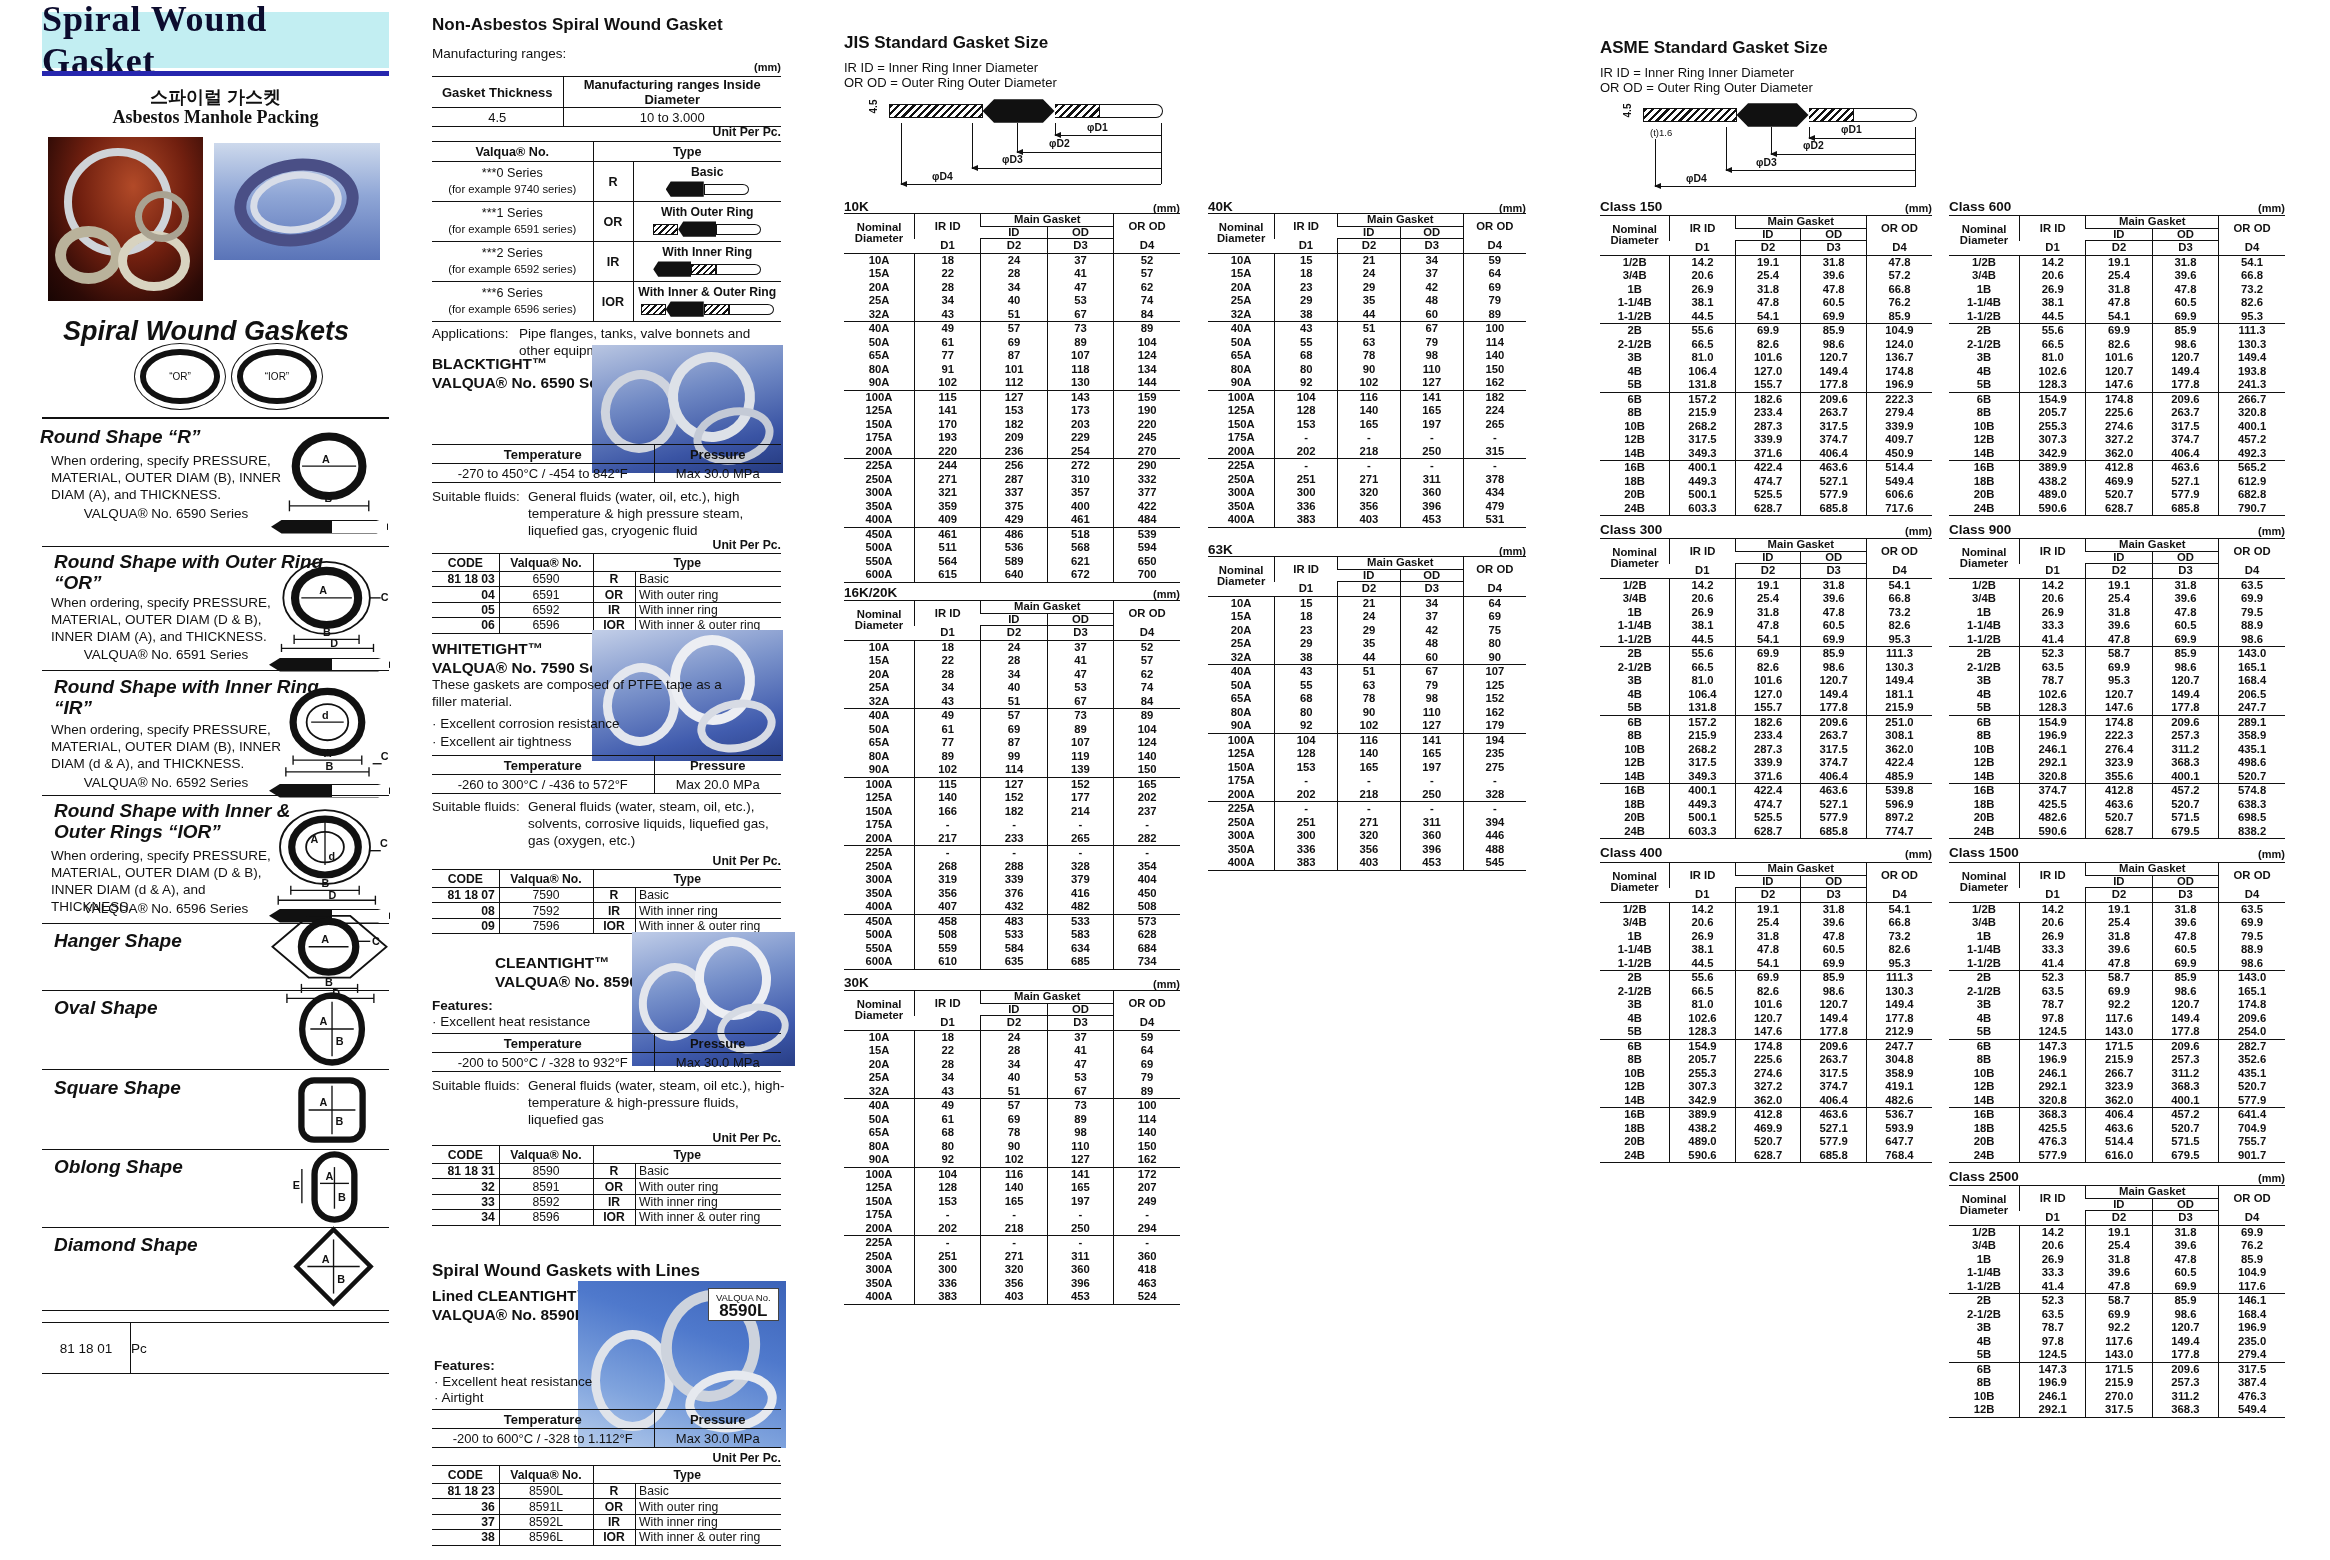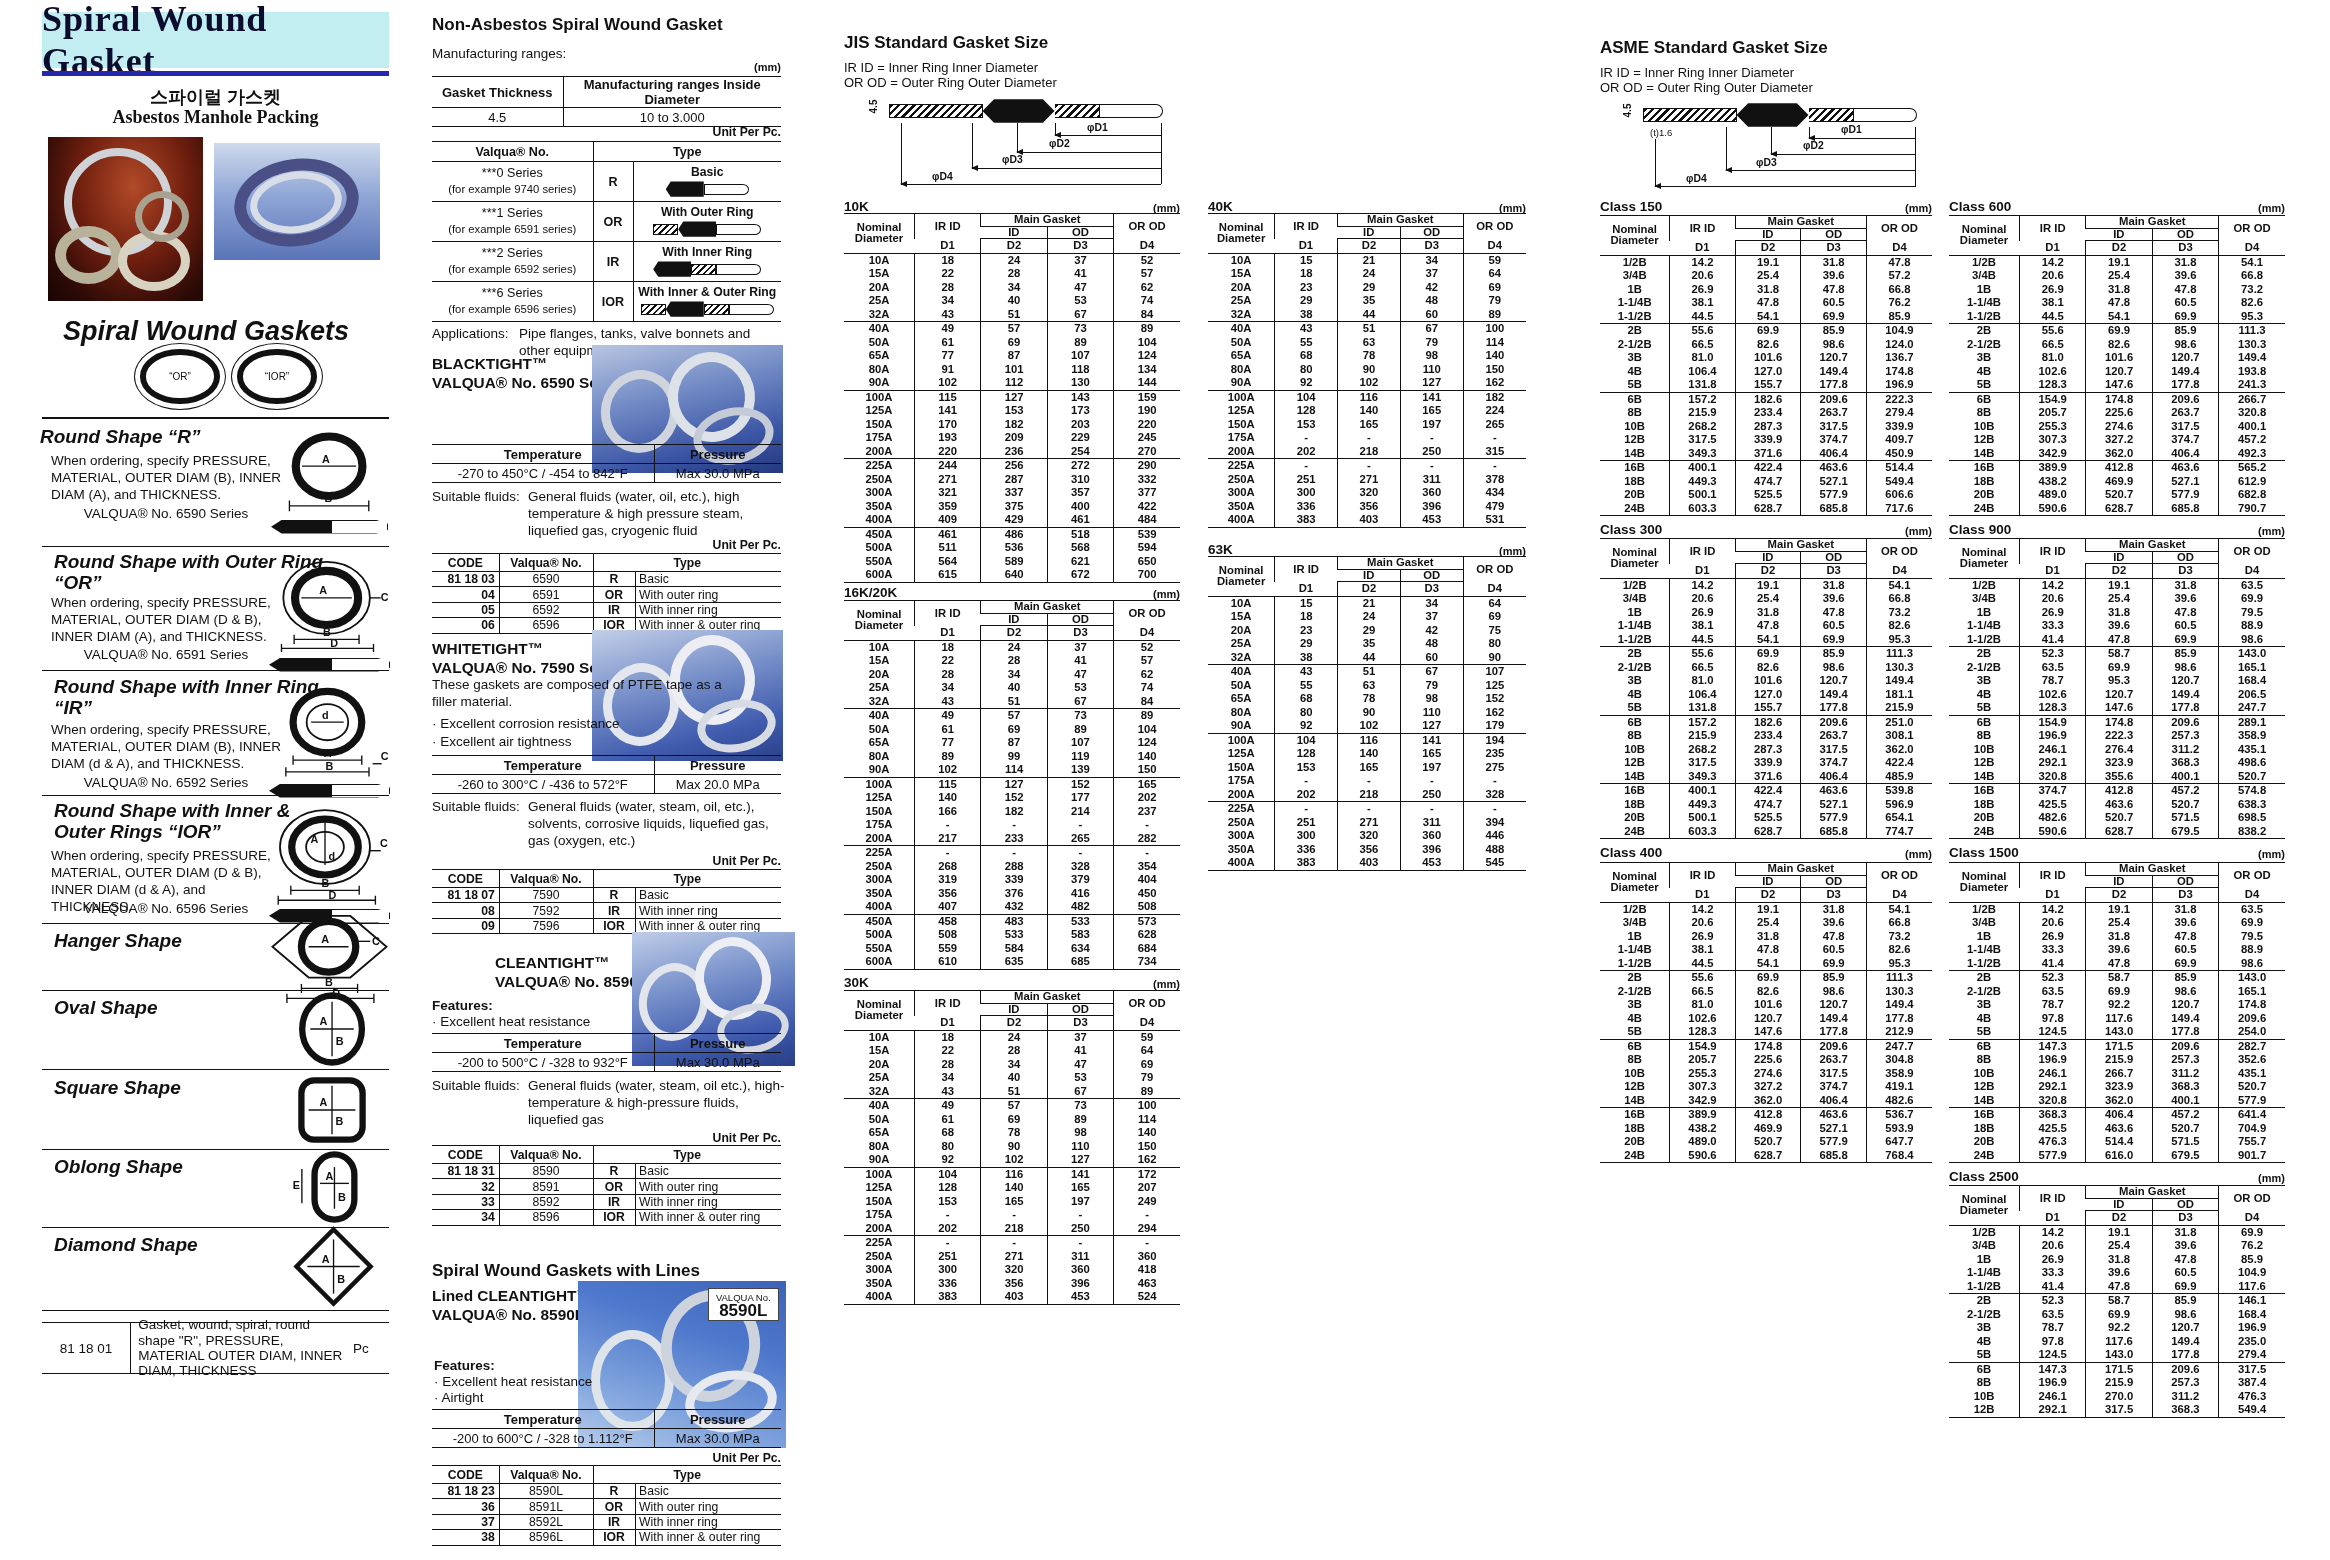--- a/index.html
+++ b/index.html
@@ -287,21 +287,20 @@
     <line x1="47" y1="16" x2="47" y2="76" stroke="#111" stroke-width="1.5"></line>
     <line x1="18" y1="46" x2="76" y2="46" stroke="#111" stroke-width="1.5"></line>
     <text class="dl" x="34" y="42">A</text>
     <text class="dl" x="51" y="64">B</text>
   </svg>
 </div>
 <div class="hr" style="left:42px;top:1310px;width:347px;height:1.4px"></div>
 
 <div class="ordernote" style="left:42px;top:1322px;width:347px;height:52px">
   <span class="on-code">81 18 01</span>
-  <span class="on-text">Gasket, wound, spiral, round shape "R", PRESSURE, MATERIAL OUTER DIAM, INNER DIAM, THICKNESS</span>
   <span class="on-unit">Pc</span>
 </div>
 
 <div class="abs h19" style="left:432px;top:14.5px;width:349px">Non-Asbestos Spiral Wound Gasket</div>
 <div class="abs t15" style="left:432px;top:45px">Manufacturing ranges:</div>
 <div class="abs rt" style="left:432px;top:61px;width:349px;font-size:11px;font-weight:bold">(mm)</div>
 <table class="mini abs" style="left:432px;top:76px;width:349px">
   <colgroup>
       <col style="width:131px">
       <col>
@@ -1895,21 +1894,21 @@
           <td class="">449.3</td>
           <td class="">474.7</td>
           <td class="">527.1</td>
           <td class="">596.9</td>
         </tr>
         <tr>
           <td class="c0">20B</td>
           <td class="">500.1</td>
           <td class="">525.5</td>
           <td class="">577.9</td>
-          <td class="">654.1</td>
+          <td class="">897.2</td>
         </tr>
         <tr class="gend">
           <td class="c0">24B</td>
           <td class="">603.3</td>
           <td class="">628.7</td>
           <td class="">685.8</td>
           <td class="">774.7</td>
         </tr>
       </tbody>
     </table>

